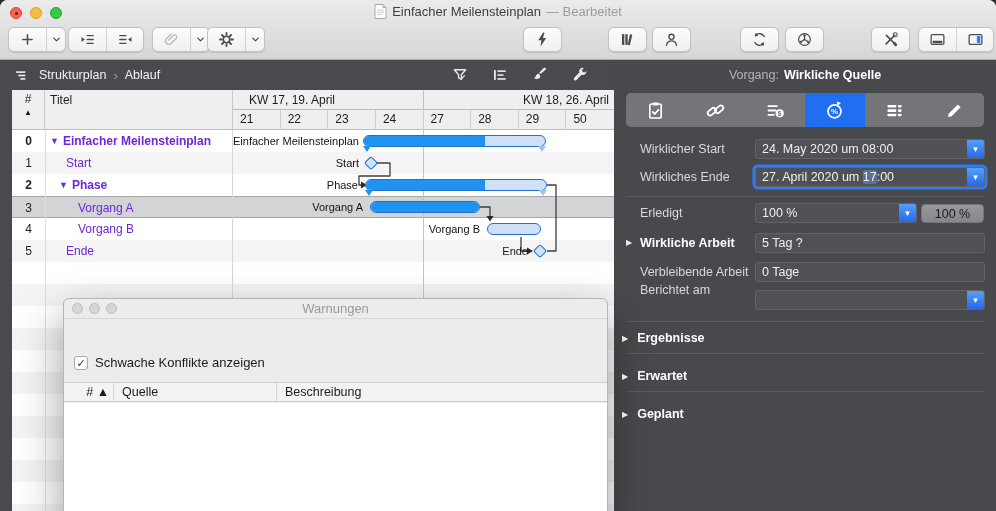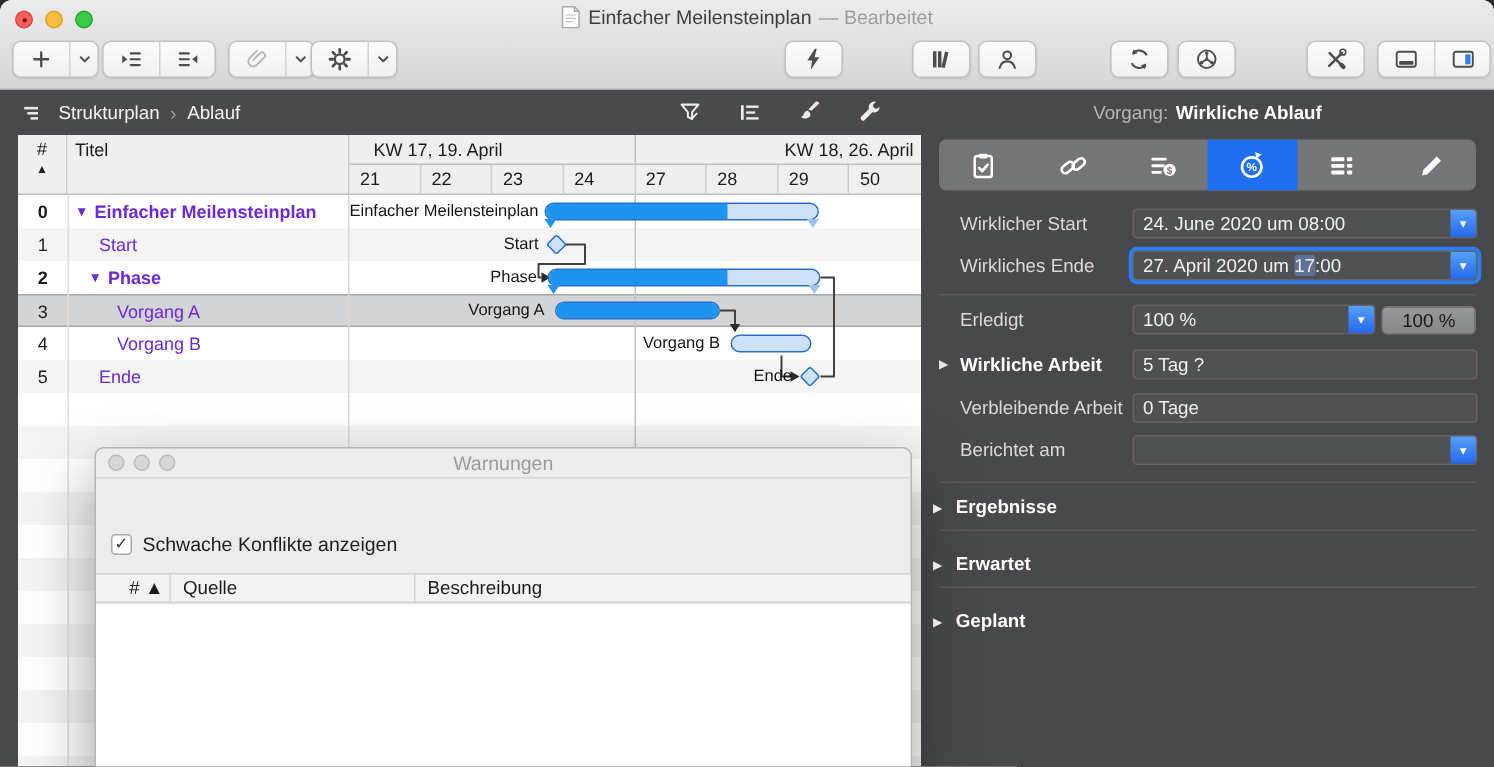--- a/index.html
+++ b/index.html
@@ -437,21 +437,21 @@
         <div class="dcol first" style="width: 50px;"># ▲</div>
         <div class="dcol" style="width: 163px;">Quelle</div>
         <div class="dcol" style="width: 330px;">Beschreibung</div>
       </div>
     <div class="dlg-body"></div>
   </div>
 
   <div class="inspector">
     <div class="insp-header">
       <span class="ctx">Vorgang:</span>
-      <span class="ttl">Wirkliche Ablauf</span>
+      <span class="ttl">Wirkliche Quelle</span>
     </div>
     <div id="insp-tabs">
         <div class="itab">
           <svg viewBox="0 0 24 24">
             <rect x="5.5" y="4.6" width="13" height="16" rx="2" fill="none" stroke="currentColor" stroke-width="1.9"></rect>
             <rect x="8.8" y="2.8" width="6.4" height="3.6" rx="1.1" fill="currentColor"></rect>
             <path d="M8.8 13.6l2.4 2.4 4.2-4.8" fill="none" stroke="currentColor" stroke-width="2.1" stroke-linecap="round" stroke-linejoin="round"></path>
           </svg>
         </div>
         <div class="itab">
@@ -492,21 +492,21 @@
         </div>
         <div class="itab">
           <svg viewBox="0 0 24 24">
             <path d="M4.6 19.4l.9-4.1L15.8 5l3.2 3.2L8.7 18.5z" fill="currentColor"></path>
           </svg>
         </div>
       </div>
     <div id="insp-fields">
         <div class="flabel" style="top: 79px;">Wirklicher Start</div>
         <div class="field" style="top: 79px; width: 230px;">
-          <span class="val">24. June 2020 um 08:00</span>
+          <span class="val">24. May 2020 um 08:00</span>
           <span class="chev">▾</span>
         </div>
         <div class="flabel" style="top: 107px;">Wirkliches Ende</div>
         <div class="field focused" style="top: 107px; width: 230px;">
           <span class="val">27. April 2020 um <span class="selword">17</span>:00</span>
           <span class="chev">▾</span>
         </div>
         <div class="flabel" style="top: 143px;">Erledigt</div>
         <div class="field" style="top: 143px; width: 162px;">
           <span class="val">100 %</span>
@@ -515,21 +515,21 @@
         <div class="pbtn" style="top: 143.5px;">100 %</div>
         <div class="fdisc" style="top: 173px;">▶</div>
         <div class="flabel bold" style="top: 173px;">Wirkliche Arbeit</div>
         <div class="field" style="top: 173px; width: 230px;">
           <span class="val">5 Tag ?</span>
         </div>
         <div class="flabel" style="top: 202px;">Verbleibende Arbeit</div>
         <div class="field" style="top: 202px; width: 230px;">
           <span class="val">0 Tage</span>
         </div>
-        <div class="flabel" style="top: 230px;">Berichtet am</div>
+        <div class="flabel" style="top: 220px;">Berichtet am</div>
         <div class="field" style="top: 230px; width: 230px;">
           <span class="val"></span>
           <span class="chev">▾</span>
         </div>
       </div>
     <div class="isep" style="top:136px"></div>
     <div class="isep" style="top:261px"></div>
     <div id="insp-sections">
         <div class="section" style="top: 268px;"><span class="tri">▶</span>Ergebnisse</div>
         <div class="isep" style="top: 293px;"></div>

